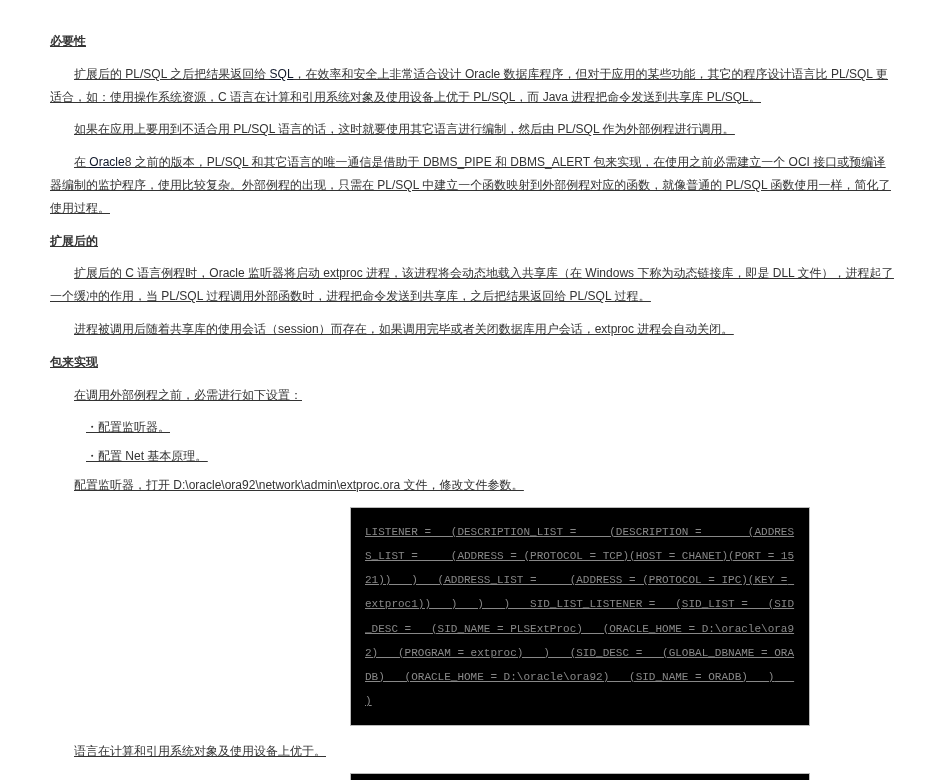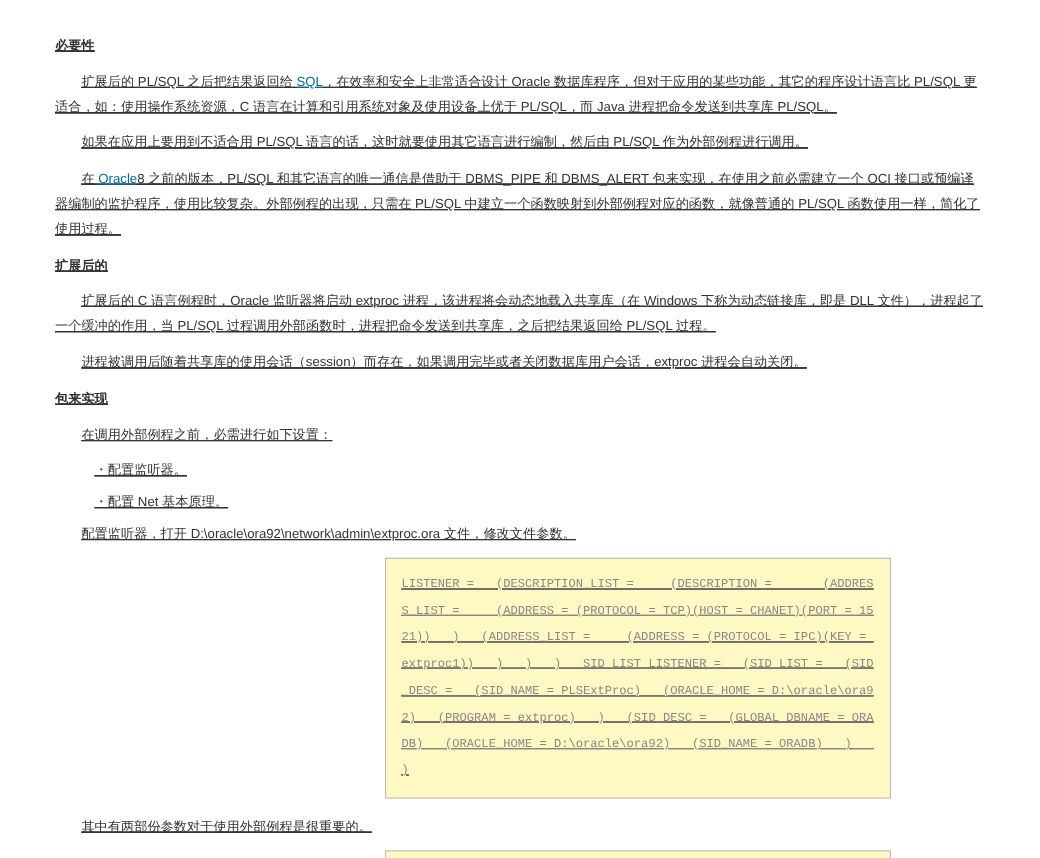--- a/index.html
+++ b/index.html
@@ -17,32 +17,32 @@
       text-indent: 2em;
     }
     p.no-indent {
       text-indent: 0;
       margin-bottom: 10px;
     }
     .bold {
       font-weight: bold;
     }
     a {
-      color: #0369a1;
+      color: #0f172a;
       text-decoration: underline;
     }
     .bullet {
       text-indent: 0;
       padding-left: 3em;
       margin-bottom: 6px;
     }
     .code-block {
       font-family: "Courier New", monospace;
       font-size: 11px;
-      background: #fef9c3;
+      background: #000000;
       border: 1px solid #bbb;
       padding: 12px 14px;
       margin: 8px 0 14px 300px;
       width: 460px;
       line-height: 2.2;
       color: #888;
       white-space: pre-wrap;
       word-break: break-all;
     }
   </style>
@@ -71,15 +71,15 @@
 
 <p>在调用外部例程之前，必需进行如下设置：</p>
 
 <p class="bullet">・配置监听器。</p>
 <p class="bullet">・配置 Net 基本原理。</p>
 
 <p>配置监听器，打开 D:\oracle\ora92\network\admin\extproc.ora 文件，修改文件参数。</p>
 
 <div class="code-block">LISTENER =   (DESCRIPTION_LIST =     (DESCRIPTION =       (ADDRESS_LIST =     (ADDRESS = (PROTOCOL = TCP)(HOST = CHANET)(PORT = 1521))   )   (ADDRESS_LIST =     (ADDRESS = (PROTOCOL = IPC)(KEY = extproc1))   )   )   )   SID_LIST_LISTENER =   (SID_LIST =   (SID_DESC =   (SID_NAME = PLSExtProc)   (ORACLE_HOME = D:\oracle\ora92)   (PROGRAM = extproc)   )   (SID_DESC =   (GLOBAL_DBNAME = ORADB)   (ORACLE_HOME = D:\oracle\ora92)   (SID_NAME = ORADB)   )   )</div>
 
-<p>其中有两部份参数对于使用外部例程是很重要的。</p>
+<p>语言在计算和引用系统对象及使用设备上优于。</p>
 
 <div class="code-block">・(ADDRESS_LIST = (ADDRESS = (PROTOCOL = IPC)(KEY = extproc1))</div>
 
 </body></html>

